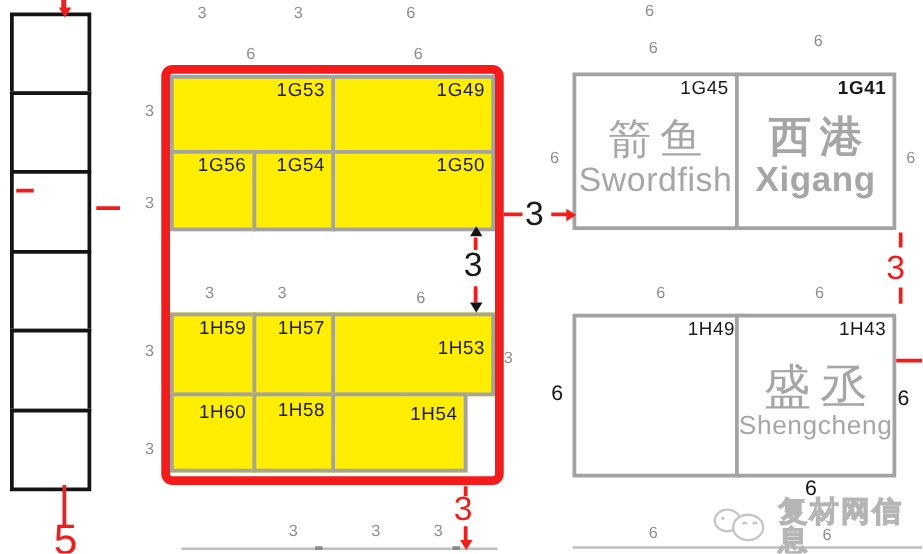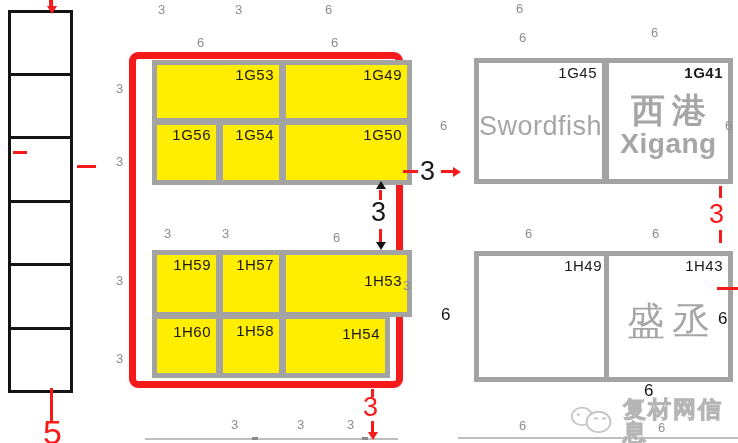--- a/index.html
+++ b/index.html
@@ -2,21 +2,21 @@
 <html><head>
 <meta charset="utf-8">
 <style>
   html,body{margin:0;padding:0;background:#fff;}
   #canvas{
     position:relative;width:738px;height:443px;background:#ffffff;
     overflow:hidden;font-family:"Liberation Sans",sans-serif;
   }
   .cell{position:absolute;border:3px solid #141414;background:#ffffff;box-sizing:border-box;}
   .frame{position:absolute;border:7px solid #f51b1b;border-radius:9px;box-sizing:border-box;}
-  .booth{position:absolute;border:5px solid #a3a3a3;box-sizing:border-box;margin-left:16px;}
+  .booth{position:absolute;border:3px solid #a3a3a3;box-sizing:border-box;}
   .booth.yb{background:#ffee00;}
   .booth.wb{background:#ffffff;}
   .blabel{
     position:absolute;top:0;right:0;padding:2px 5px 0 0;
     font-size:15px;color:#1a1a1a;letter-spacing:0.5px;line-height:1.1;
   }
   .company{
     position:absolute;left:0;right:0;top:0;bottom:0;
     display:flex;flex-direction:column;align-items:center;justify-content:center;
     padding-top:10px;color:#a6a6a6;line-height:1.05;text-align:center;
@@ -80,37 +80,39 @@
       </div>
       <div class="booth yb" style="left: 202px; top: 314px; width: 66px; height: 64px;">
         <span class="blabel" style="padding-top: 4px;">1H58</span>
       </div>
       <div class="booth yb" style="left: 265px; top: 314px; width: 109px; height: 64px;">
         <span class="blabel" style="padding-top: 7px;">1H54</span>
       </div>
       <div class="booth wb" style="left: 458px; top: 58px; width: 133px; height: 126px;">
         <span class="blabel">1G45</span>
         <div class="company">
+          <div class="zh" style="font-size: 34px;">箭鱼</div>
           <div class="en" style="font-size: 27px;">Swordfish</div>
         </div>
       </div>
       <div class="booth wb" style="left: 588px; top: 58px; width: 129px; height: 126px; font-weight: bold;">
         <span class="blabel">1G41</span>
         <div class="company">
           <div class="zh" style="font-size: 34px;">西港</div>
           <div class="en" style="font-size: 28px;">Xigang</div>
         </div>
       </div>
       <div class="booth wb" style="left: 458px; top: 251px; width: 138px; height: 131px;">
         <span class="blabel">1H49</span>
       </div>
       <div class="booth wb" style="left: 588px; top: 251px; width: 129px; height: 131px;">
         <span class="blabel">1H43</span>
         <div class="company">
           <div class="zh" style="font-size: 38px;">盛丞</div>
+          <div class="en" style="font-size: 21px;">Shengcheng</div>
         </div>
       </div>
       <div class="dim g" style="left: 158px; top: 3px;">3</div>
       <div class="dim g" style="left: 235px; top: 3px;">3</div>
       <div class="dim g" style="left: 325px; top: 3px;">6</div>
       <div class="dim g" style="left: 516px; top: 2px;">6</div>
       <div class="dim g" style="left: 197px; top: 36px;">6</div>
       <div class="dim g" style="left: 331px; top: 36px;">6</div>
       <div class="dim g" style="left: 519px; top: 31px;">6</div>
       <div class="dim g" style="left: 651px; top: 26px;">6</div>

